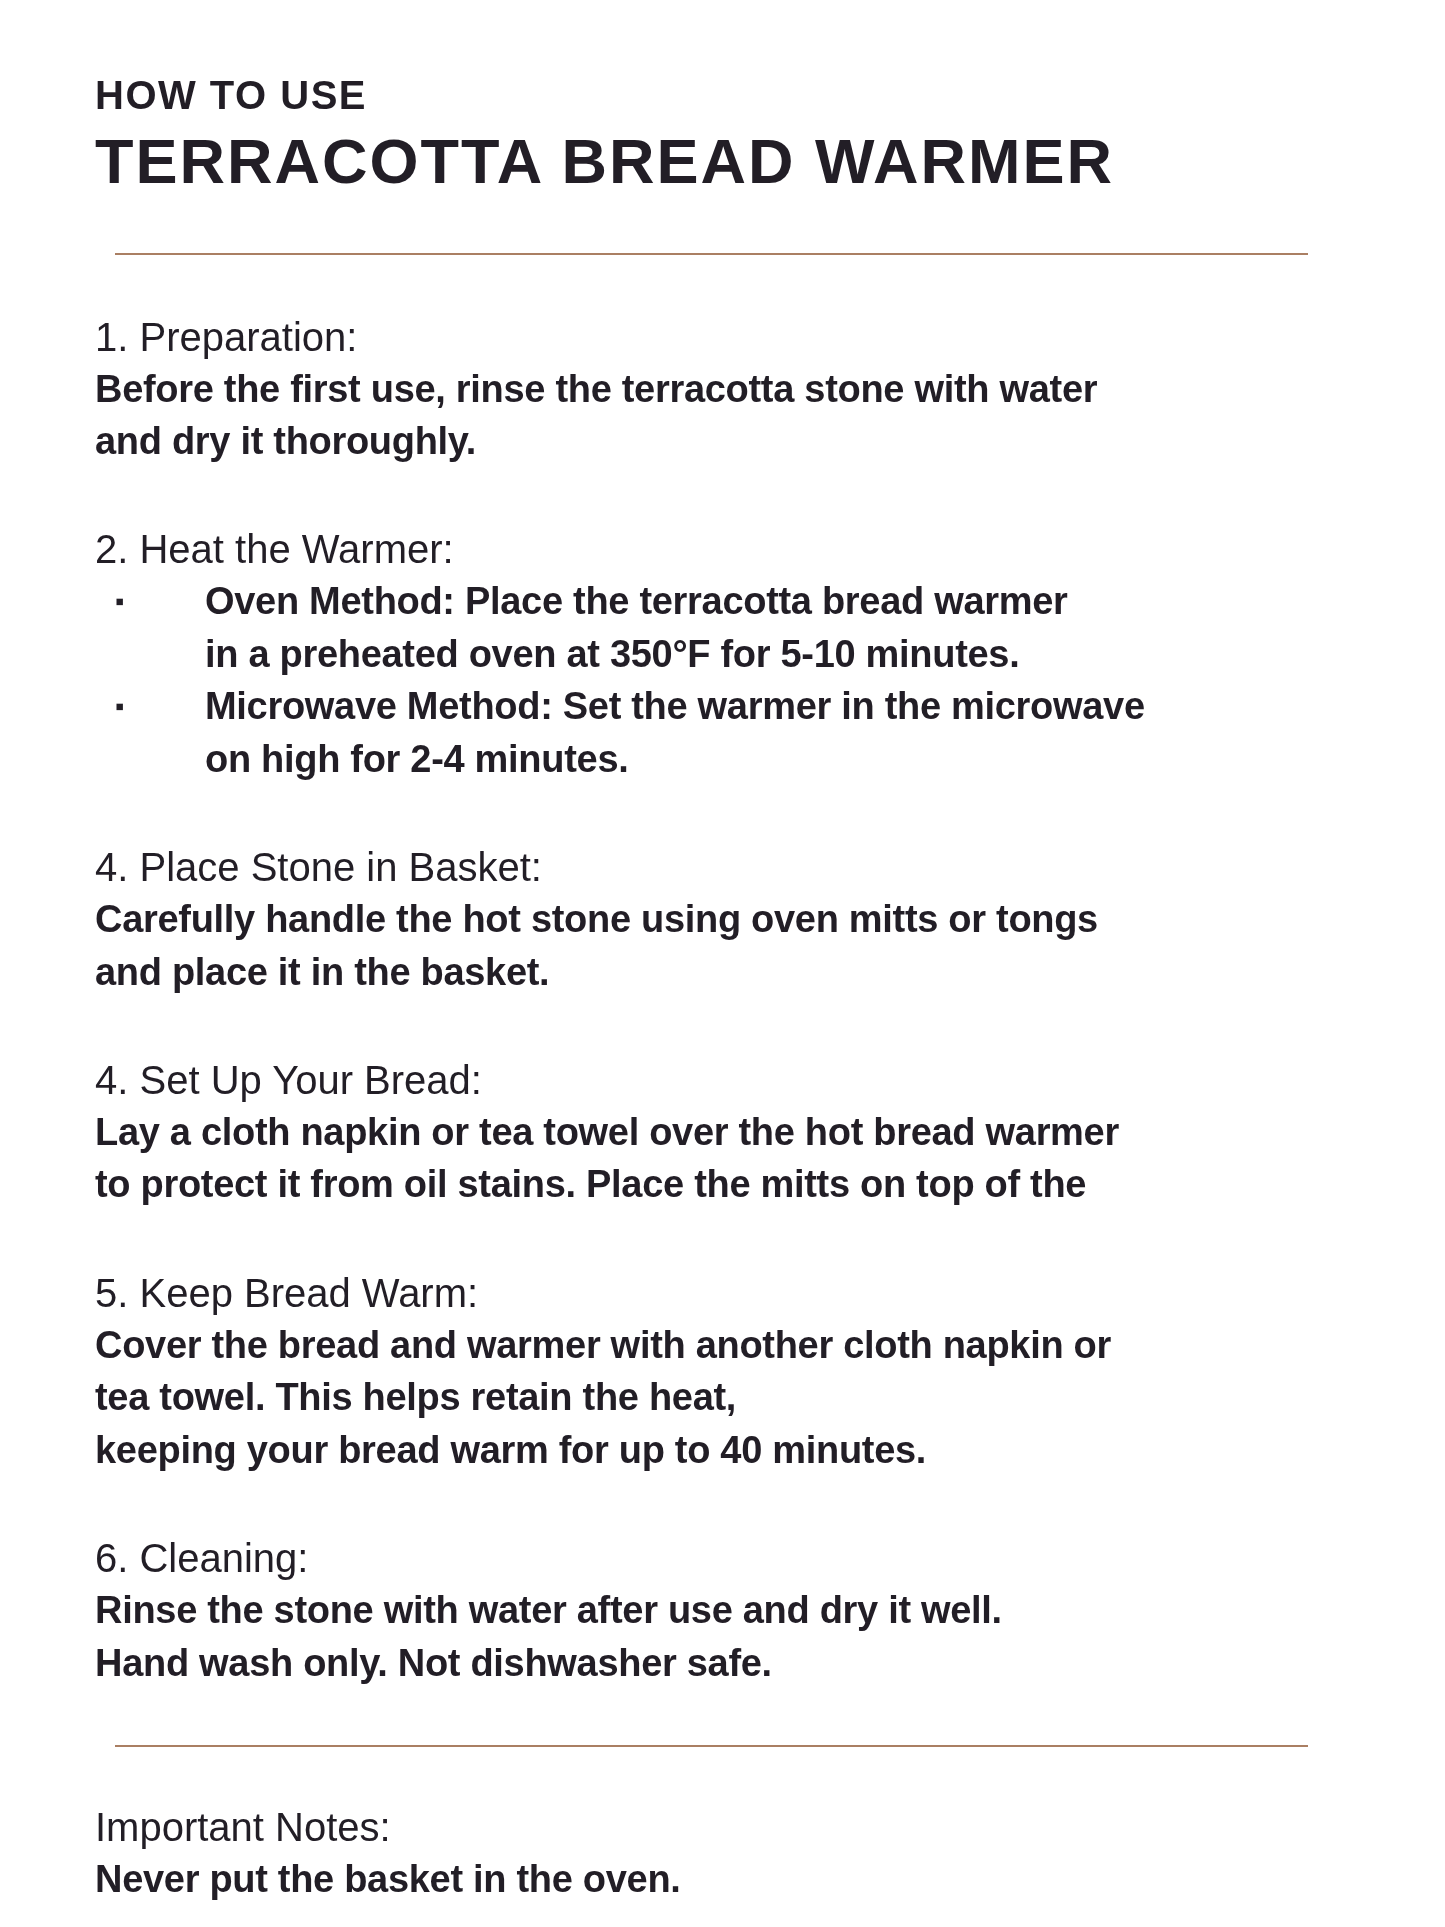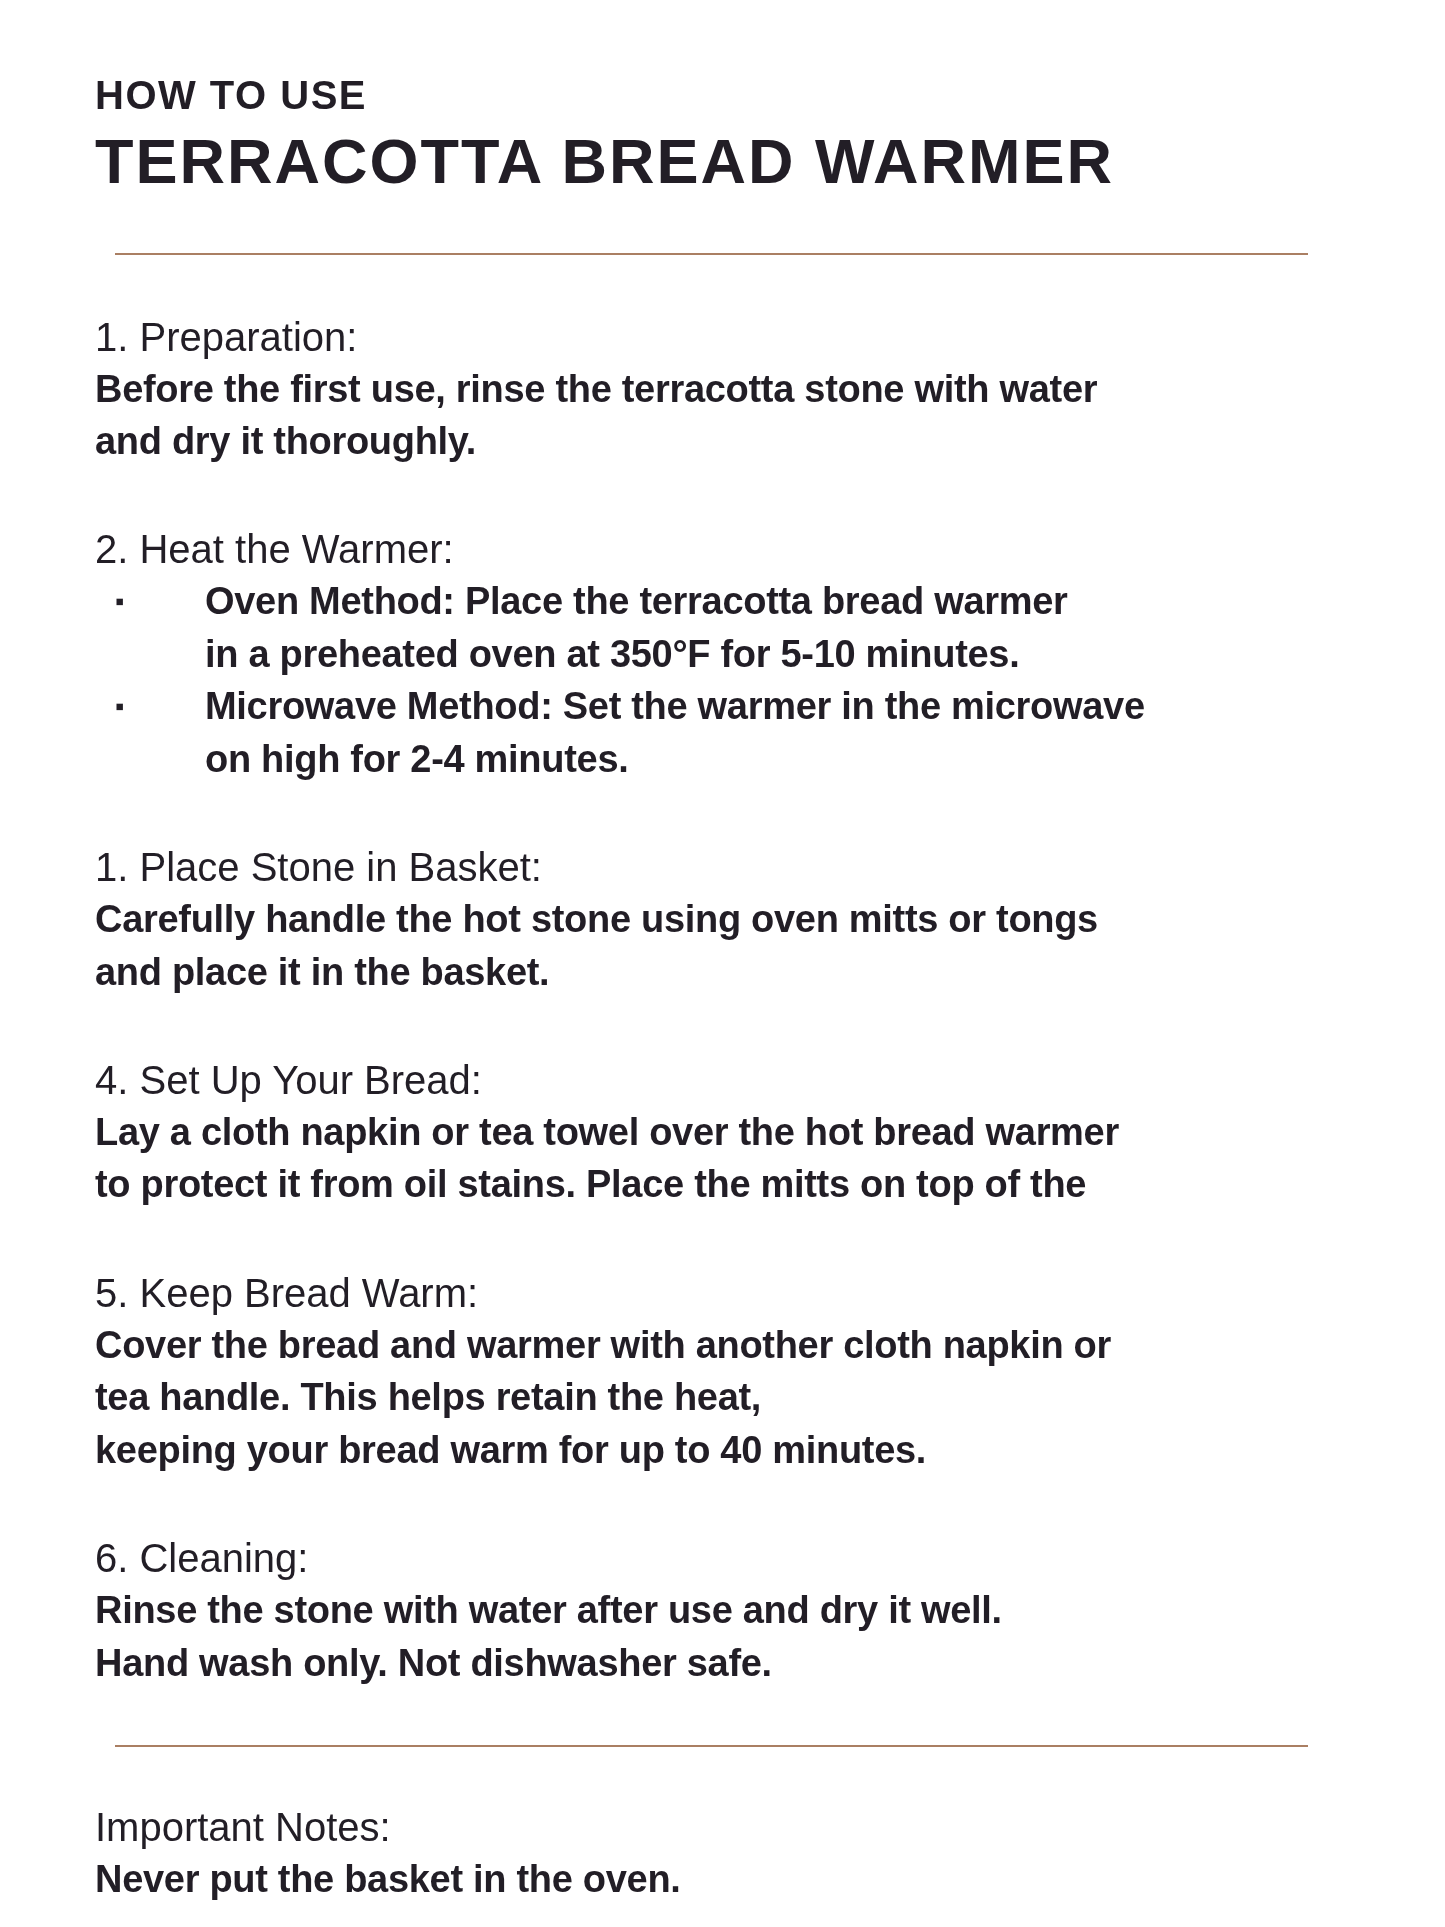--- a/index.html
+++ b/index.html
@@ -101,35 +101,35 @@
     <div class="bullet-item">
       <div class="bullet-marker">▪</div>
       <div class="bullet-lines">
         <div class="body-line">Microwave Method: Set the warmer in the microwave</div>
         <div class="body-line">on high for 2-4 minutes.</div>
       </div>
     </div>
   </div>
 
   <div class="section">
-    <h3 class="section-heading">1. Place Stone in Basket:</h3>
+    <h3 class="section-heading">4. Place Stone in Basket:</h3>
     <div class="body-line">Carefully handle the hot stone using oven mitts or tongs</div>
     <div class="body-line">and place it in the basket.</div>
   </div>
 
   <div class="section">
     <h3 class="section-heading">4. Set Up Your Bread:</h3>
     <div class="body-line">Lay a cloth napkin or tea towel over the hot bread warmer</div>
     <div class="body-line">to protect it from oil stains. Place the mitts on top of the</div>
   </div>
 
   <div class="section">
     <h3 class="section-heading">5. Keep Bread Warm:</h3>
     <div class="body-line">Cover the bread and warmer with another cloth napkin or</div>
-    <div class="body-line">tea handle. This helps retain the heat,</div>
+    <div class="body-line">tea towel. This helps retain the heat,</div>
     <div class="body-line">keeping your bread warm for up to 40 minutes.</div>
   </div>
 
   <div class="section">
     <h3 class="section-heading">6. Cleaning:</h3>
     <div class="body-line">Rinse the stone with water after use and dry it well.</div>
     <div class="body-line">Hand wash only. Not dishwasher safe.</div>
   </div>
 
   <hr class="rule">

